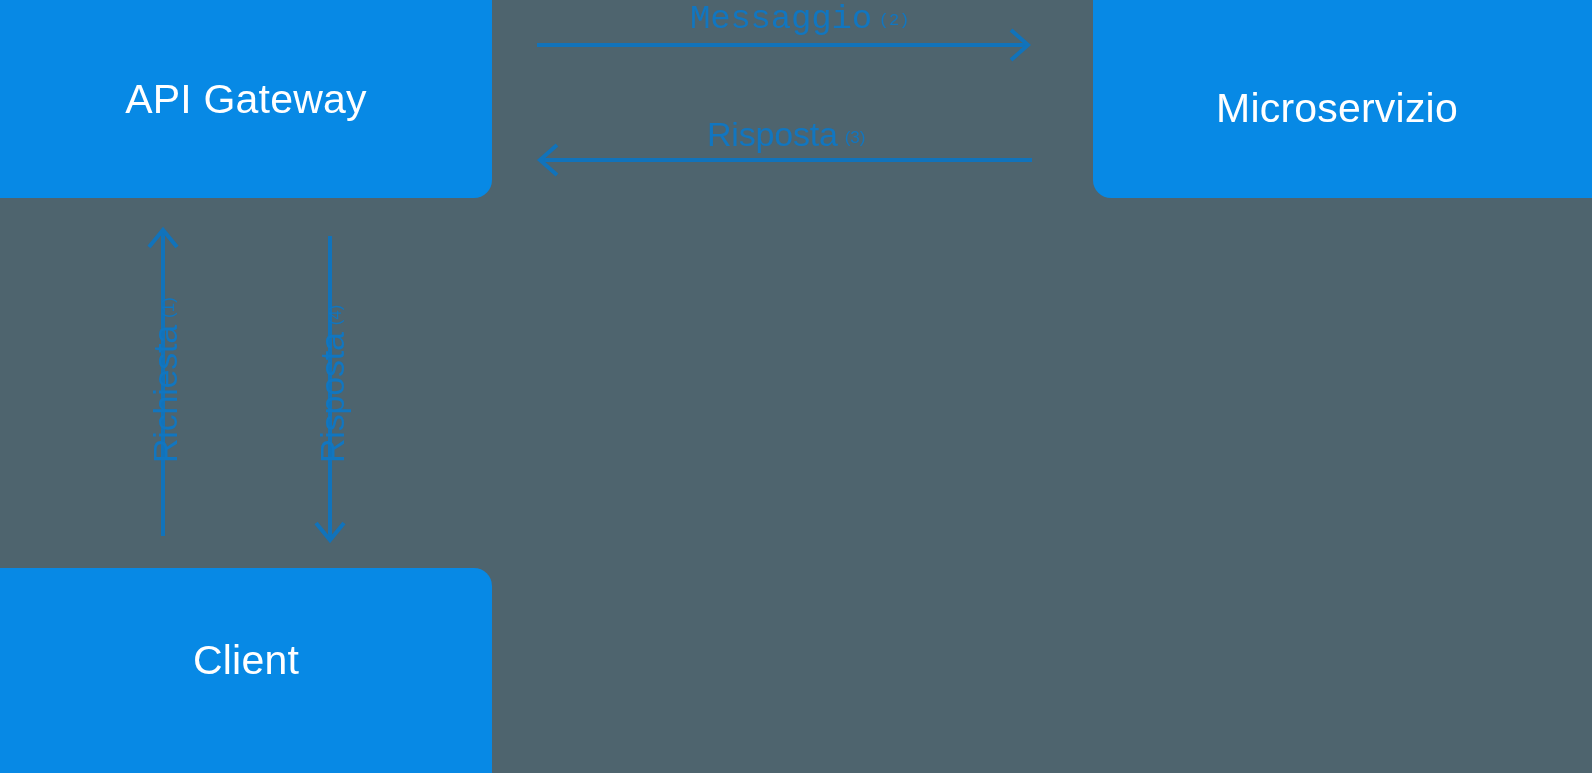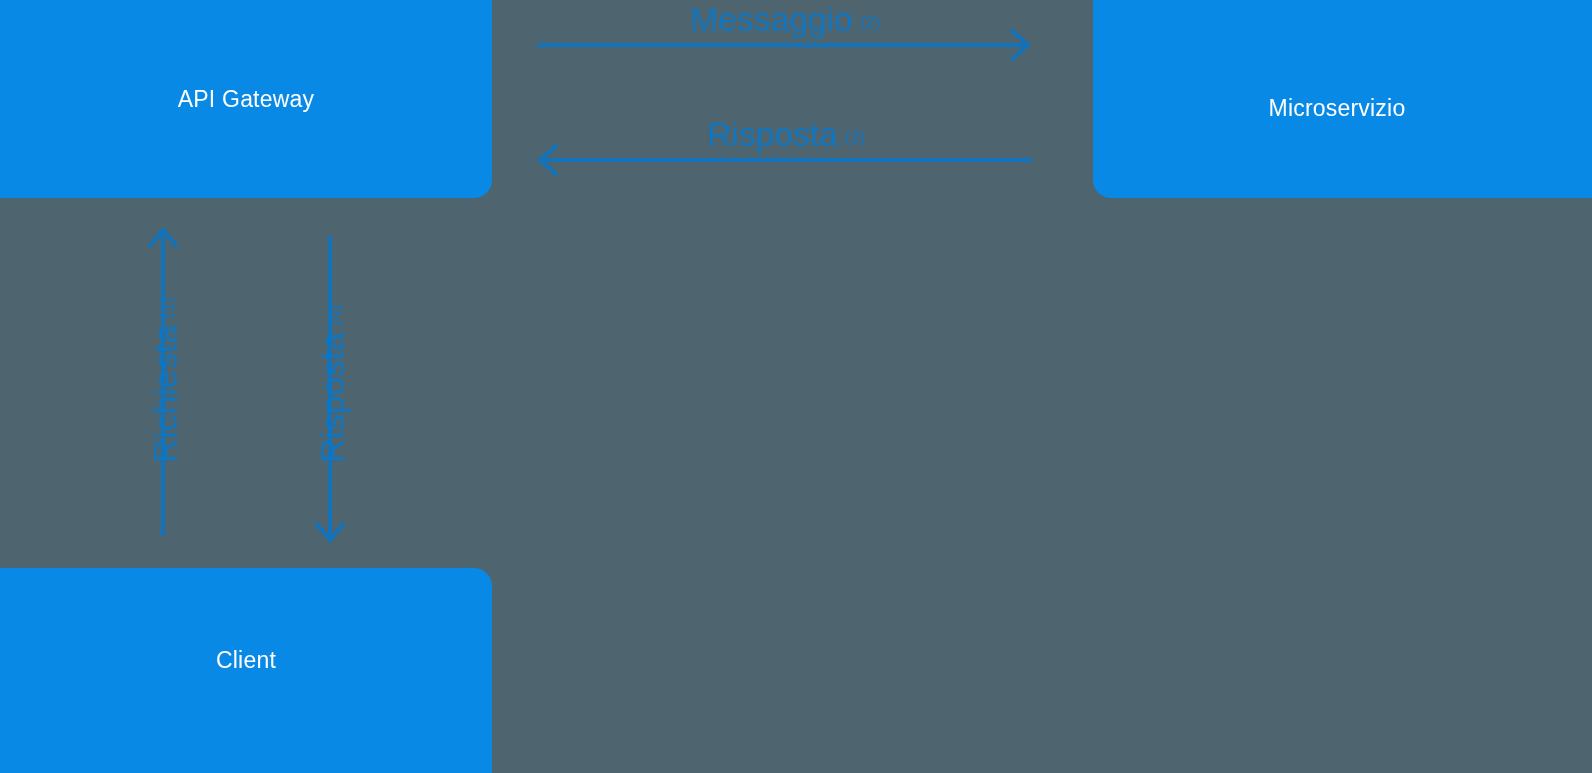--- a/index.html
+++ b/index.html
@@ -23,21 +23,21 @@
     position: absolute;
     background: #0789e5;
     border-radius: 18px;
     display: flex;
     align-items: center;
     justify-content: center;
     box-sizing: border-box;
     color: #ffffff;
   }
   .node-label {
-    font-size: 23px;
+    font-size: 41px;
     font-weight: 400;
     letter-spacing: 0.2px;
     line-height: 1;
     white-space: nowrap;
     color: #ffffff;
   }
 
   #node-api-gateway {
     left: -20px;
     top: -22px;
@@ -110,20 +110,21 @@
     font-size: 17px;
     letter-spacing: 0px;
     position: relative;
     top: -3px;
     margin-left: 7px;
   }
 
   #label-messaggio {
     left: 690px;
     top: 2px;
+    font-family: Liberation Mono, monospace;
   }
   #label-risposta-top {
     left: 707px;
     top: 117px;
   }
 
   .edge-label-vertical {
     position: absolute;
     transform-origin: 0 0;
     transform: rotate(-90deg);

